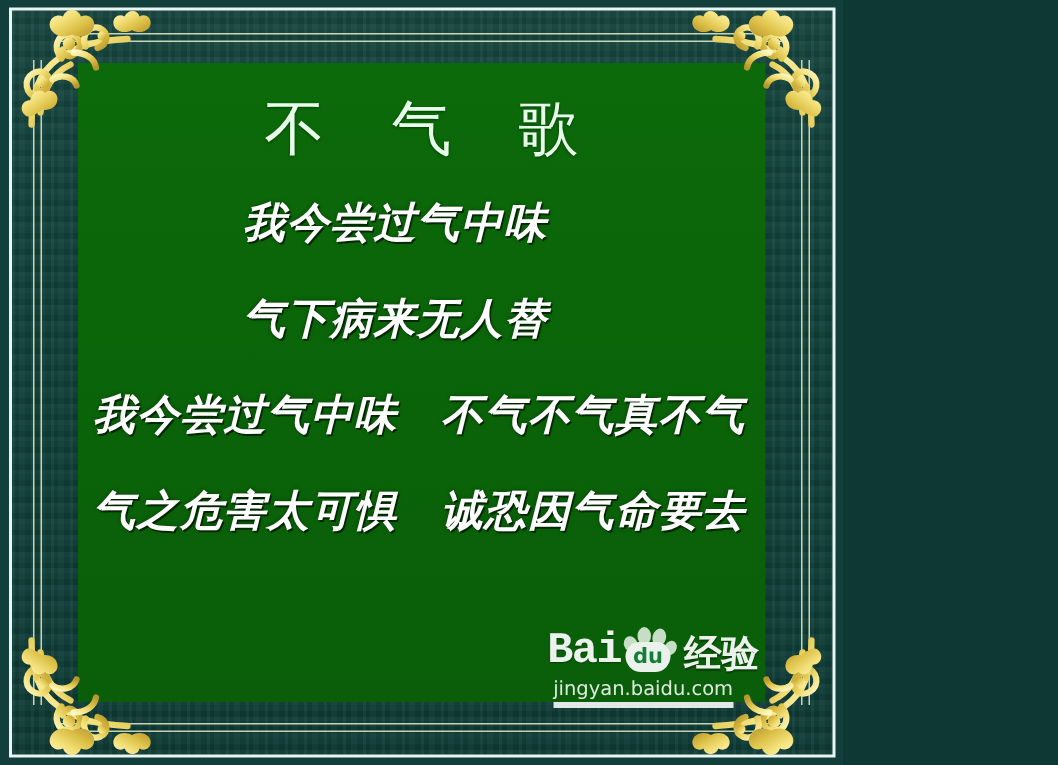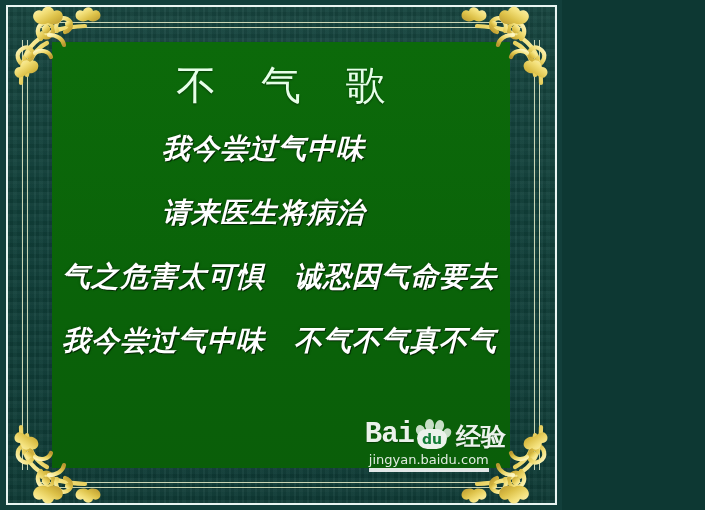--- a/index.html
+++ b/index.html
@@ -345,31 +345,31 @@
     <div class="title">不 气 歌</div>
 
     <div class="verses">
 
 
       <div class="verse-row">
         <div class="half left">我今尝过气中味</div>
       </div>
 
       <div class="verse-row">
-        <div class="half left">请来医生将病治</div>
+        <div class="half left">气下病来无人替</div>
+      </div>
+
+      <div class="verse-row">
+        <div class="half left">我今尝过气中味</div>
+        <div class="half right">不气不气真不气</div>
       </div>
 
       <div class="verse-row">
         <div class="half left">气之危害太可惧</div>
         <div class="half right">诚恐因气命要去</div>
-      </div>
-
-      <div class="verse-row">
-        <div class="half left">我今尝过气中味</div>
-        <div class="half right">不气不气真不气</div>
       </div>
 
     </div>
 
     <div class="watermark">
       <div class="wm-main">
         <span class="wm-bai">Bai</span>
         <span class="wm-paw">
           <span class="pad" style="width:9px;height:11px;left:1px;top:6px;transform:rotate(-20deg);"></span>
           <span class="pad" style="width:9px;height:12px;left:10px;top:0px;"></span>

